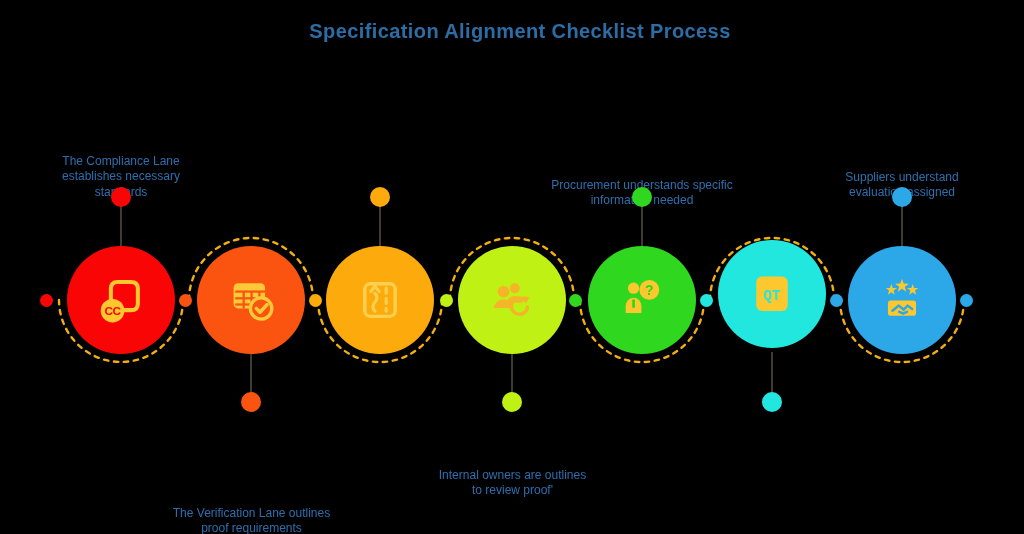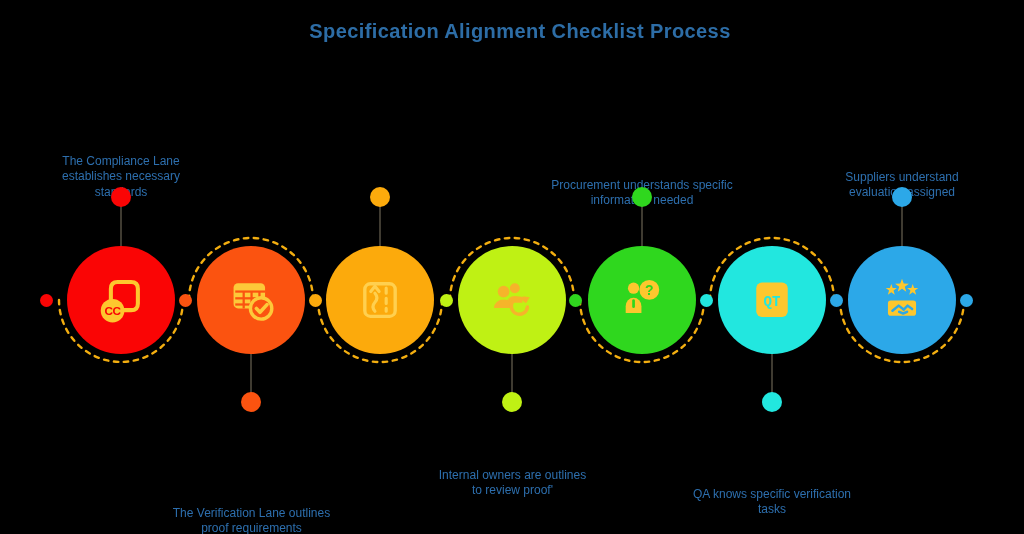--- a/index.html
+++ b/index.html
@@ -101,23 +101,22 @@
   <div class="circle" style="left: 588px; top: 246px; --step-color: #2fd71e; --icon-color: #fdc72e;">
     <svg width="54" height="54" viewBox="0 0 48 48">
       <circle cx="16.5" cy="13.5" r="5" fill="var(--icon-color)"></circle>
       <path d="M9.5 35.5 v-6 a7 7.5 0 0 1 14 0 v6 z" fill="var(--icon-color)"></path>
       <line x1="16.5" y1="24.5" x2="16.5" y2="30" stroke="var(--step-color)" stroke-width="2.4" stroke-linecap="round"></line>
       <circle cx="30.5" cy="15" r="8.8" fill="var(--icon-color)"></circle>
       <text class="icon-glyph" x="30.5" y="19.5" text-anchor="middle" font-size="12.5">?</text>
     </svg>
   </div>
 
-  <div class="label" style="left:687px;top:467px;width:170px">QA knows specific verification tasks</div>
   <div class="stem-dot" style="left: 762px; top: 392px; --step-color: #22e7df; --icon-color: #fdc72e;"></div>
-  <div class="circle" style="left: 718px; top: 246px; --step-color: #22e7df; --icon-color: #fdc72e;">
+  <div class="circle" style="left: 718px; top: 240px; --step-color: #22e7df; --icon-color: #fdc72e;">
     <svg width="54" height="54" viewBox="0 0 48 48">
       <rect x="10" y="8.5" width="28" height="30.5" rx="5" fill="var(--icon-color)"></rect>
       <text class="qt-text" x="24" y="29.5" text-anchor="middle" font-size="12.5">QT</text>
     </svg>
   </div>
 
   <div class="label" style="left:817px;top:150px;width:170px">Suppliers understand evaluation assigned</div>
   <div class="stem-dot" style="left: 892px; top: 187px; --step-color: #2ca8e8; --icon-color: #fdc72e;"></div>
   <div class="circle" style="left: 848px; top: 246px; --step-color: #2ca8e8; --icon-color: #fdc72e;">
     <svg width="54" height="54" viewBox="0 0 48 48">

